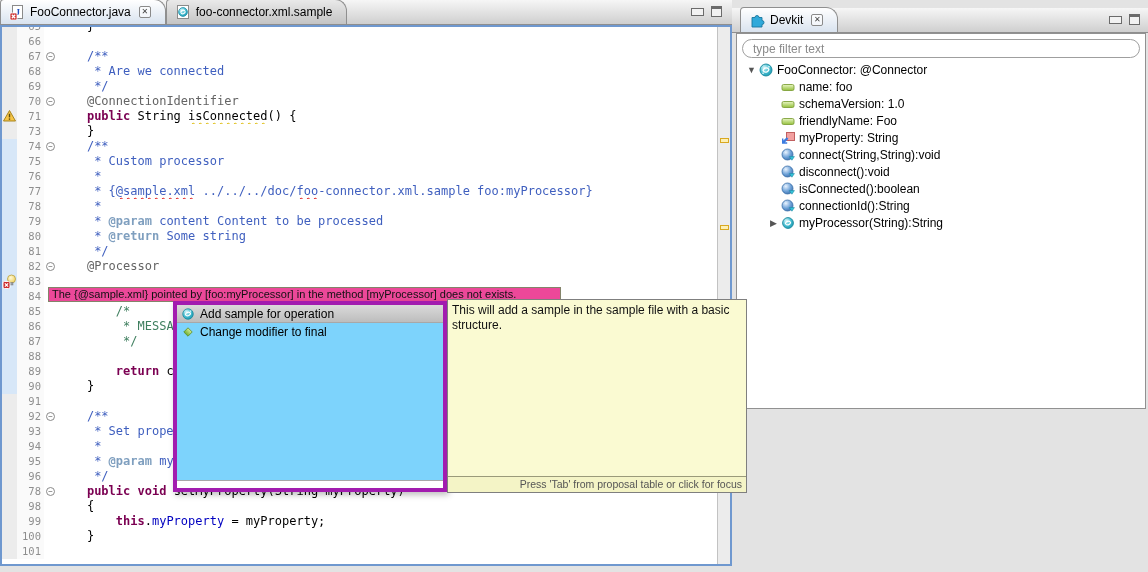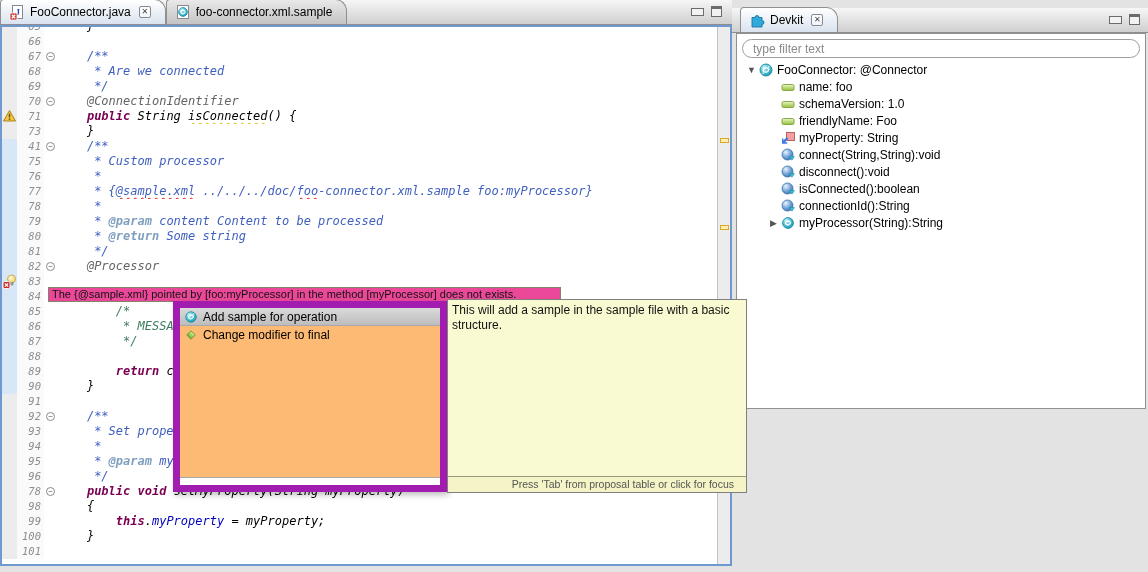--- a/index.html
+++ b/index.html
@@ -16,21 +16,21 @@
   .btn-min { width:13px; height:8px; border:1px solid #6b6b6b; background:#f2f2f2; }
   .btn-max { width:11px; height:11px; border:1px solid #6b6b6b; background:#f2f2f2; position:relative; }
   .btn-max::after { content:""; position:absolute; left:0; right:0; top:0; height:2px; background:#6b6b6b; }
 
   
   .editor-pane { position:absolute; left:0; top:0; width:732px; height:566px; }
   .editor-tabbar { left:0; width:732px; }
   .editor-body { position:absolute; left:0; top:25px; width:732px; height:541px; border:2px solid #6f98cf; background:#fff; overflow:hidden; }
   .code-scroll { position:absolute; left:0; top:0; right:13px; bottom:0; overflow:hidden; }
   .code-rows { position:absolute; left:0; top:-8px; right:0; }
-  .row { display:flex; height:15px; line-height:15px;font-style:italic; }
+  .row { display:flex; height:15px; line-height:15px; }
   .cell-ann { width:15px; flex:none; background:#ececec; position:relative; }
   .row.range .cell-ann { background:#d7e7f8; }
   .cell-ann svg { position:absolute; left:0; top:0; }
   .cell-num { width:27px; flex:none; text-align:right; padding-right:3px; font-family:"DejaVu Sans Mono", monospace; font-size:10.5px; color:#8e8e8e; background:#fafafa; }
   .cell-fold { width:14px; flex:none; background:#fff; position:relative; }
   .fold-dot { position:absolute; left:2px; top:3px; width:9px; height:9px; border:1px solid #8a8a8a; border-radius:50%; font-size:8px; line-height:7px; text-align:center; color:#555; background:#fff; }
   .cell-code { flex:1; white-space:pre; font-family:"DejaVu Sans Mono", monospace; font-size:12px; color:#000; background:#fff; overflow:hidden; }
   .kw { color:#7B0052; font-weight:bold; }
   .st { color:#2A00FF; }
   .jd { color:#3F5FBF; }
@@ -38,28 +38,28 @@
   .cm { color:#3F7F5F; }
   .an { color:#646464; }
   .fd { color:#0000C0; }
   .wu { text-decoration:underline wavy #dcb800; text-decoration-thickness:1px; text-underline-offset:2px; }
   .eu { text-decoration:underline wavy #e01010; text-decoration-thickness:1px; text-underline-offset:2px;margin-top:8px; }
   .overview-ruler { position:absolute; right:0; top:0; width:13px; bottom:0; background:#ececec; border-left:1px solid #c2c2c2; }
   .ov-marker { position:absolute; left:2px; width:9px; height:5px; background:#fdf0b4; border:1px solid #d9a820; }
 
   
   .error-tooltip { position:absolute; left:48px; top:287px; width:513px; height:15px; background:#ec4899; border:1px solid #84846a; font-size:11px; line-height:13px; padding-left:3px; color:#111; white-space:nowrap; overflow:hidden; }
-  .proposal-popup { position:absolute; left:173px; top:301px; width:274px; height:191px; background:#fdba74; border:7px solid #a21caf; box-shadow:2px 3px 6px rgba(0,0,0,.25); }
+  .proposal-popup { position:absolute; left:173px; top:301px; width:274px; height:191px; background:#7dd3fc; border:4px solid #a21caf; box-shadow:2px 3px 6px rgba(0,0,0,.25); }
   .proposal-item { height:18px; display:flex; align-items:center; gap:5px; padding-left:4px; font-size:12px; white-space:nowrap; }
   .proposal-item.selected { background:linear-gradient(#dadada,#bdbdbd); border-bottom:1px solid #a8a8a8; }
   .proposal-item svg { width:14px; height:14px; flex:none; }
   .popup-footer { position:absolute; left:0; right:0; bottom:0; height:8px; border-top:1px solid #a8a8a8; background:#fff; }
   .info-panel { position:absolute; left:447px; top:299px; width:300px; height:194px; background:#fafad2; border:1px solid #7f7f7f; }
   .info-text { padding:3px 4px; font-size:12px; line-height:15px; color:#111; }
-  .info-footer { position:absolute; left:0; right:0; bottom:0; height:16px; border-top:1px solid #9a9a7a; font-size:10.5px; line-height:15px; color:#555; text-align:right; padding-right:12px; background:#f4f4c6; }
+  .info-footer { position:absolute; left:0; right:0; bottom:0; height:16px; border-top:1px solid #9a9a7a; font-size:10.5px; line-height:15px; color:#555; text-align:right; padding-right:4px; background:#f4f4c6; }
 
   
   .devkit-pane { position:absolute; left:732px; top:8px; width:416px; height:401px; }
   .devkit-tabbar { left:0; width:416px; padding-left:8px; }
   .devkit-body { position:absolute; left:4px; top:25px; right:2px; bottom:0; background:#fff; border:1px solid #919191; }
   .filter-input { position:absolute; left:5px; right:5px; top:5px; height:19px; border:1px solid #9f9f9f; border-radius:10px; padding:0 10px; font-size:12px; font-family:"Liberation Sans", sans-serif; color:#333; outline:none; background:#fff; }
   .filter-input::placeholder { color:#8a8a8a; }
   .tree { position:absolute; left:0; right:0; top:27px; bottom:0; overflow:hidden; }
   .tree-row { height:17px; display:flex; align-items:center; font-size:12px; white-space:nowrap; }
   .tree-row .arrow { width:13px; flex:none; text-align:center; font-size:9px; color:#555; }
@@ -178,21 +178,21 @@
             <div class="cell-code"><span>    </span><span class="kw">public</span><span> String </span><span class="wu">isConnected</span><span>() {</span></div>
           </div>
           <div class="row">
             <div class="cell-ann"></div>
             <div class="cell-num">73</div>
             <div class="cell-fold"></div>
             <div class="cell-code"><span>    }</span></div>
           </div>
           <div class="row range">
             <div class="cell-ann"></div>
-            <div class="cell-num">41</div>
+            <div class="cell-num">74</div>
             <div class="cell-fold">
               <span class="fold-dot">−</span>
             </div>
             <div class="cell-code"><span>    </span><span class="jd">/**</span></div>
           </div>
           <div class="row range">
             <div class="cell-ann"></div>
             <div class="cell-num">75</div>
             <div class="cell-fold"></div>
             <div class="cell-code"><span>     </span><span class="jd">* Custom processor</span></div>

